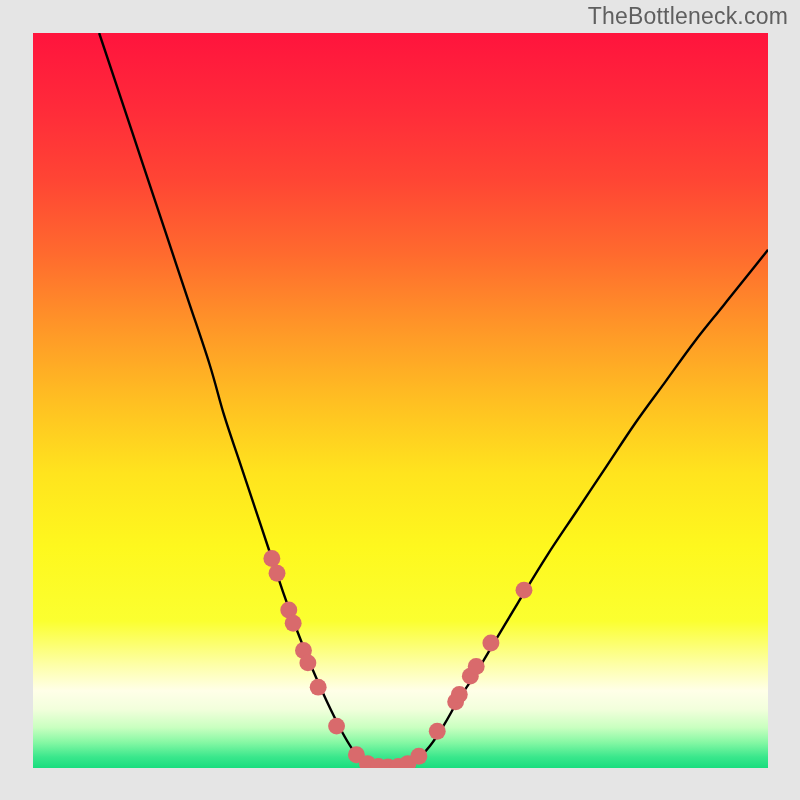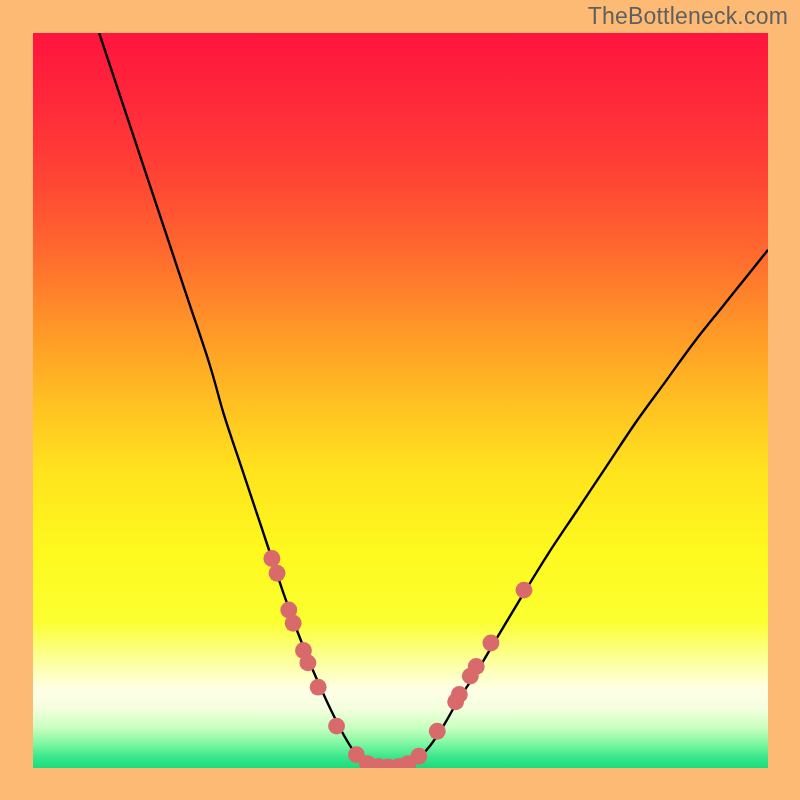--- a/index.html
+++ b/index.html
@@ -7,21 +7,21 @@
     padding: 0;
     width: 800px;
     height: 800px;
     background: #000;
     font-family: Arial, Helvetica, sans-serif;
   }
   .frame {
     position: relative;
     width: 800px;
     height: 800px;
-    background: #fdba74;
+    background: #e5e5e5;
   }
   .watermark {
     position: absolute;
     top: 3px;
     right: 12px;
     color: #5f5f5f;
     font-size: 23px;
     font-weight: 500;
     letter-spacing: 0.2px;
     z-index: 5;

